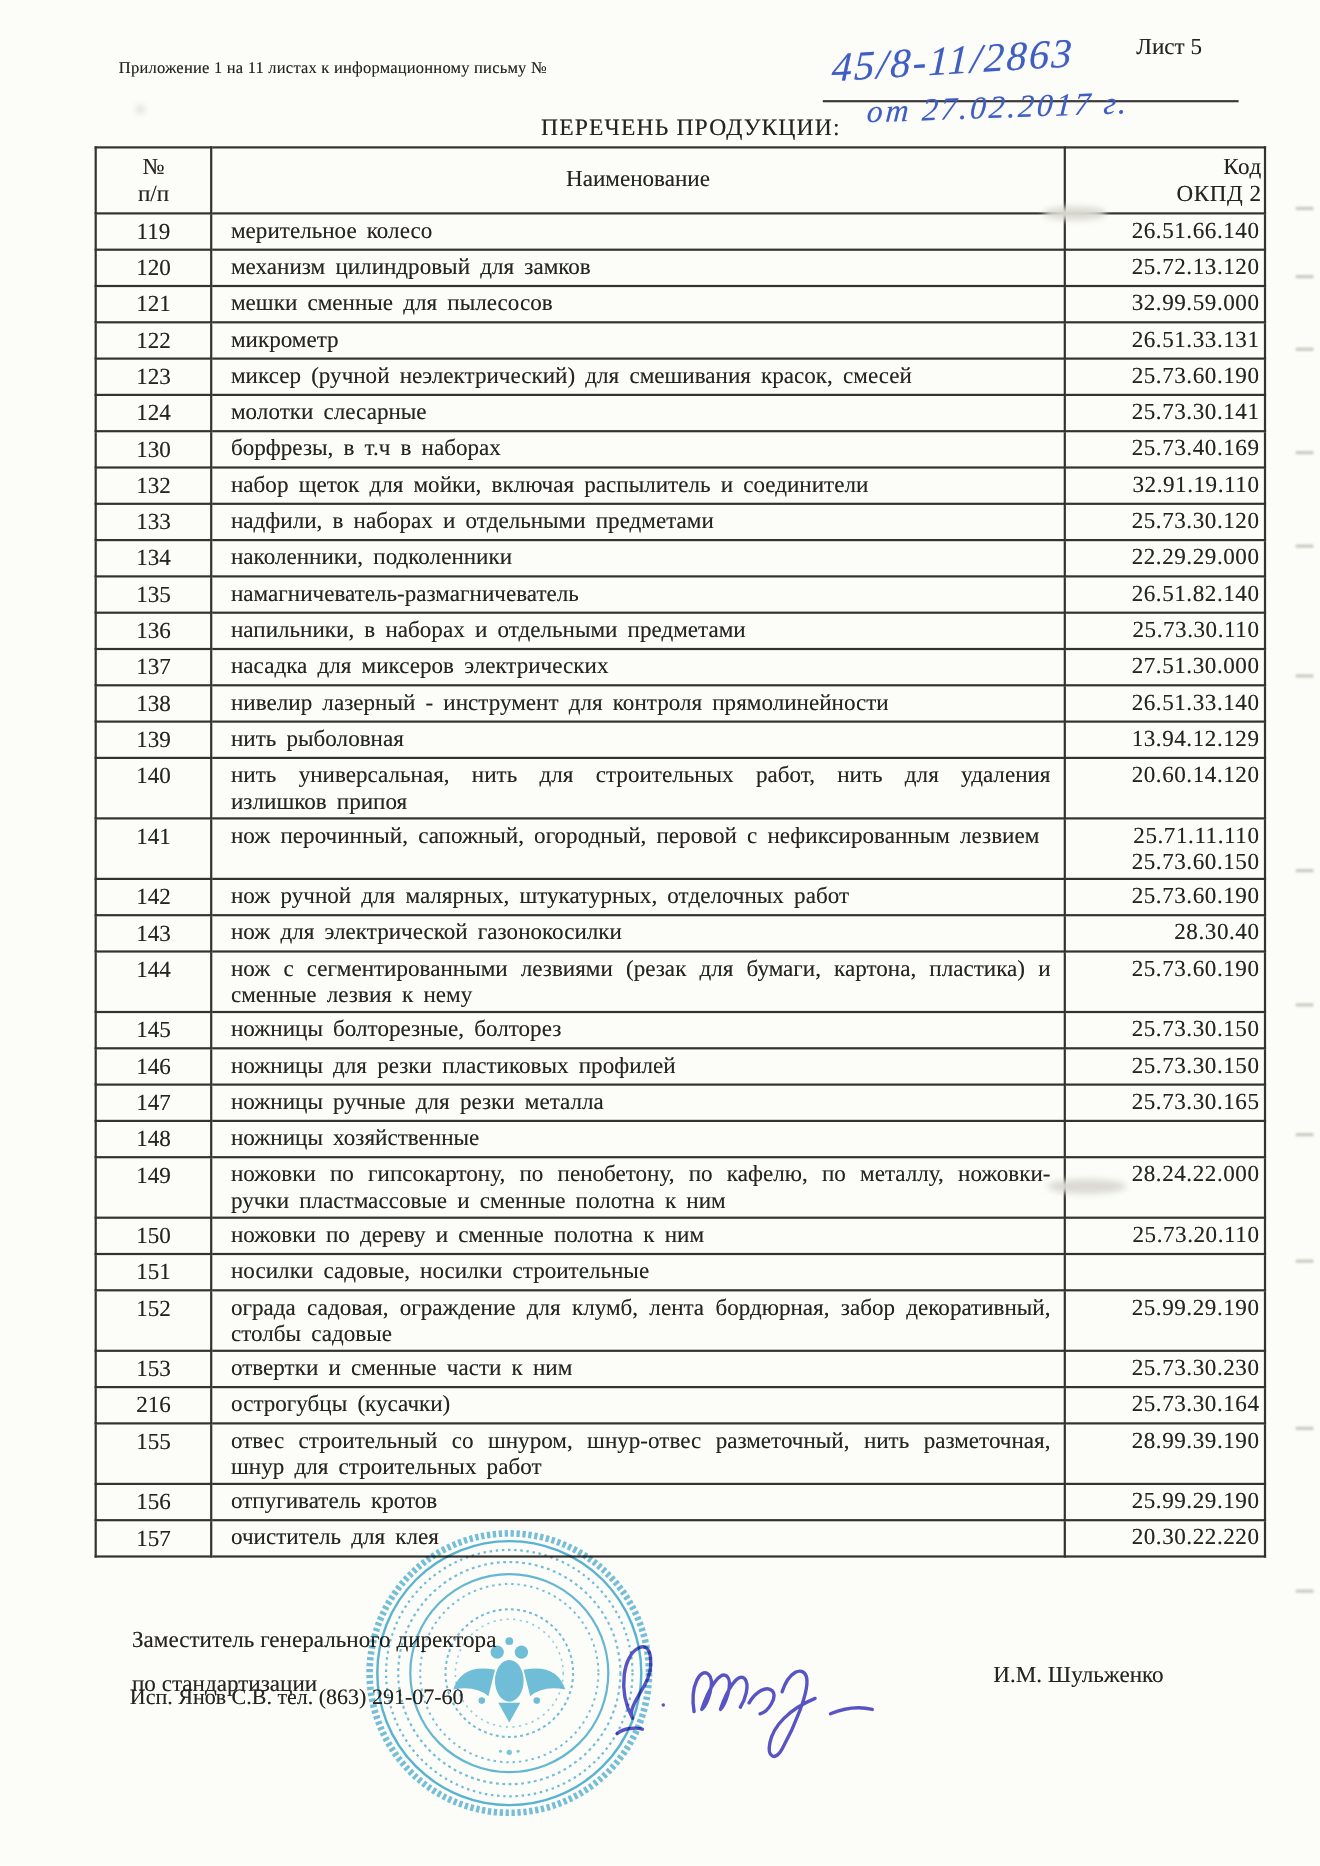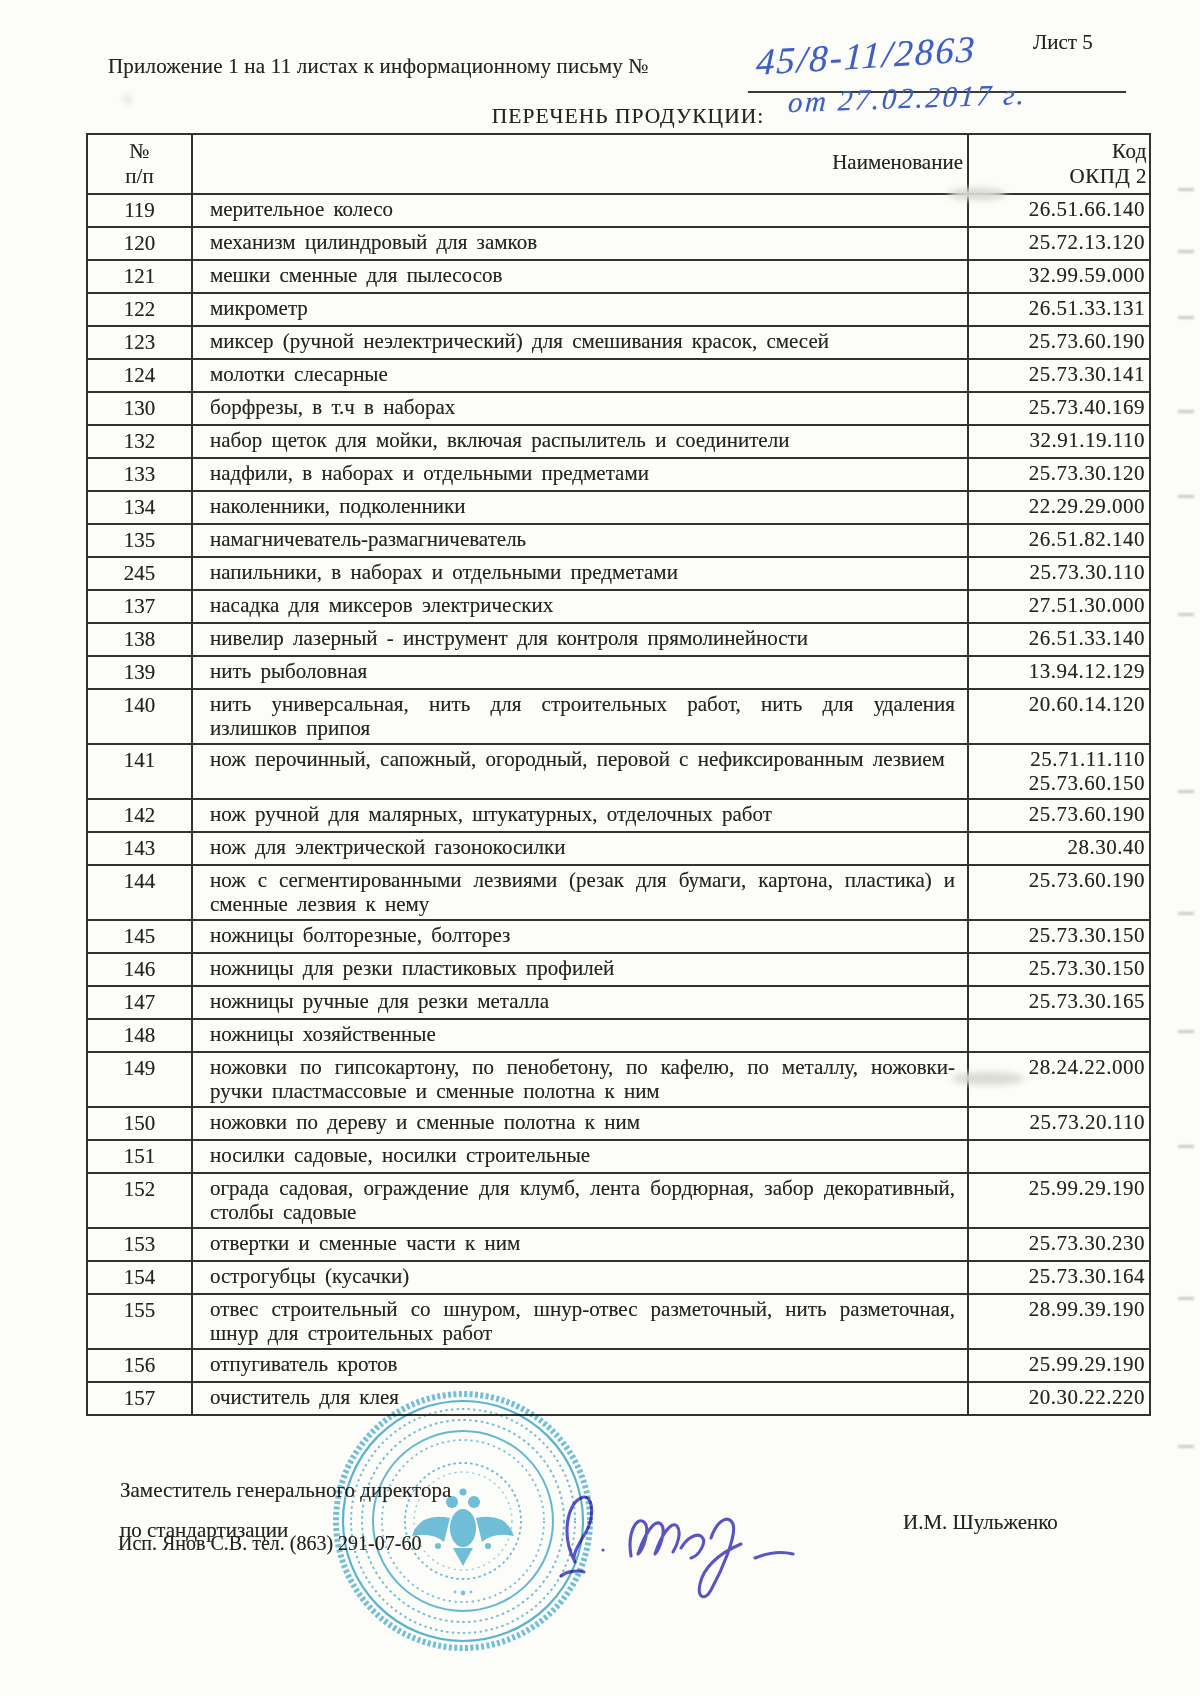--- a/index.html
+++ b/index.html
@@ -14,21 +14,21 @@
   body{
     width:1200px;height:1696px;position:relative;overflow:hidden;
     background:var(--paper);
     font-family:"Liberation Serif","DejaVu Serif",serif;
     color:var(--text);
   }
   .page{position:absolute;inset:0;text-shadow:0 0 .6px rgba(45,42,38,.45);}
 
   
   .sheet-label{position:absolute;left:1033px;top:30px;font-size:21px;}
-  .appendix-line{position:absolute;left:108px;top:54px;font-size:21px;letter-spacing:.2px;}
+  .appendix-line{position:absolute;left:108px;top:54px;font-size:15px;letter-spacing:.2px;}
   .hand-underline{position:absolute;left:748px;top:91px;width:378px;border-top:2.2px solid #3c3a36;}
   .hand-number{
     position:absolute;left:756px;top:34px;font-size:37px;font-style:italic;
     color:var(--hand-color);transform:rotate(-3.5deg) skewX(-6deg);
     letter-spacing:2px;text-shadow:0 0 .7px rgba(63,94,194,.55);
   }
   .hand-date{
     position:absolute;left:788px;top:82px;font-size:29px;font-style:italic;
     color:var(--hand-color);transform:rotate(-2deg) skewX(-6deg);
     letter-spacing:2.5px;text-shadow:0 0 .7px rgba(63,94,194,.55);
@@ -40,21 +40,21 @@
     position:absolute;left:86px;top:133px;width:1041px;
     border-collapse:collapse;font-size:21px;table-layout:fixed;
   }
   table.products th,table.products td{
     border:2px solid var(--line);vertical-align:top;font-weight:normal;
     line-height:24px;
   }
   th.h-num,td.c-num{width:99px;text-align:center;padding:3px 2px 4px;}
   th.h-name,td.c-name{width:766px;}
   td.c-name{text-align:justify;padding:2px 12px 3px 17px;word-spacing:4px;}
-  th.h-name{text-align:right;padding:15px 4px;}
+  th.h-name{text-align:center;padding:15px 4px;}
   th.h-code,td.c-code{width:176px;text-align:right;padding:2px 4px 3px;letter-spacing:.5px;}
   th.h-num,th.h-code{padding:4px 2px;}
   th .hl{display:block;line-height:25px;}
 
   
   .sign-title-1{position:absolute;left:120px;top:1478px;font-size:21px;}
   .sign-title-2{position:absolute;left:120px;top:1506px;font-size:21px;margin-top:12px;}
   .signer-name{position:absolute;left:903px;top:1510px;font-size:21px;}
   .executor{position:absolute;left:118px;top:1532px;font-size:20px;text-align:right;}
 
@@ -164,21 +164,21 @@
           </td>
         </tr>
         <tr>
           <td class="c-num">135</td>
           <td class="c-name">намагничеватель-размагничеватель</td>
           <td class="c-code">
             <div>26.51.82.140</div>
           </td>
         </tr>
         <tr>
-          <td class="c-num">245</td>
+          <td class="c-num">136</td>
           <td class="c-name">напильники, в наборах и отдельными предметами</td>
           <td class="c-code">
             <div>25.73.30.110</div>
           </td>
         </tr>
         <tr>
           <td class="c-num">137</td>
           <td class="c-name">насадка для миксеров электрических</td>
           <td class="c-code">
             <div>27.51.30.000</div>
@@ -287,21 +287,21 @@
           </td>
         </tr>
         <tr>
           <td class="c-num">153</td>
           <td class="c-name">отвертки и сменные части к ним</td>
           <td class="c-code">
             <div>25.73.30.230</div>
           </td>
         </tr>
         <tr>
-          <td class="c-num">154</td>
+          <td class="c-num">216</td>
           <td class="c-name">острогубцы (кусачки)</td>
           <td class="c-code">
             <div>25.73.30.164</div>
           </td>
         </tr>
         <tr>
           <td class="c-num">155</td>
           <td class="c-name">отвес строительный со шнуром, шнур-отвес разметочный, нить разметочная, шнур для строительных работ</td>
           <td class="c-code">
             <div>28.99.39.190</div>

